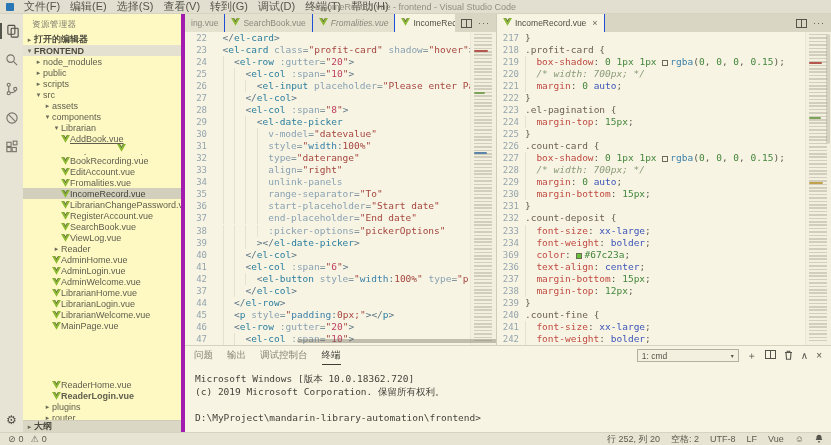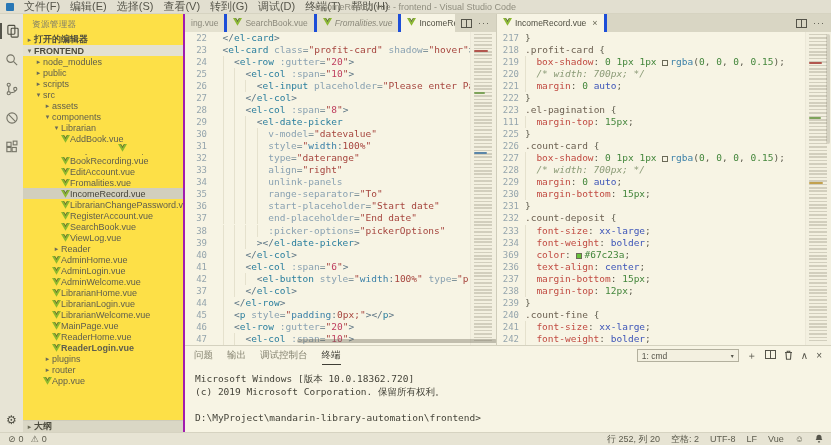--- a/index.html
+++ b/index.html
@@ -16,39 +16,39 @@
   .main{display:flex;height:418px}
 
   
   .activitybar{width:23px;background:#e7e4d5;display:flex;flex-direction:column;align-items:center;padding-top:9px;gap:13px;position:relative;flex-shrink:0}
   .ab-item{width:23px;height:16px;display:flex;align-items:center;justify-content:center;opacity:.75}
   .ab-item.active{opacity:1;border-left:2px solid #55544a}
   .ab-item svg{stroke:#504f43;fill:none;stroke-width:1.2}
   .ab-bottom{position:absolute;bottom:6px;font-size:12px;color:#504f43;line-height:12px}
 
   
-  .sidebar{width:162px;background:#fde047;border-right:2px solid #a21caf;position:relative;overflow:hidden;flex-shrink:0}
+  .sidebar{width:162px;background:#fef9c3;border-right:4px solid #a21caf;position:relative;overflow:hidden;flex-shrink:0}
   .sidebar-title{height:20px;line-height:20px;padding-left:9px;font-size:8.5px;color:#7b7a6a;letter-spacing:.4px}
   .section-row{height:11px;display:flex;align-items:center;font-weight:bold;font-size:9px;color:#4c4b3d;padding-left:2px;background:#e4e1d1}
   .section-row.plain{background:transparent}
   .arrow{width:9px;font-size:7px;color:#6b6a58;text-align:center;flex-shrink:0}
   .tree-row{height:11px;display:flex;align-items:center;font-size:9px;color:#5f5e4e;white-space:nowrap;overflow:hidden}
   .tree-row.selected{background:#d2cfbd;color:#45443a}
   .tree-row .pre{width:9px;font-size:7px;color:#6b6a58;text-align:center;flex-shrink:0;display:inline-flex;justify-content:center;align-items:center}
   .outline-row{position:absolute;bottom:0;left:0;right:0;height:12px;background:#dad7c5;border-top:1px solid #cfccba;display:flex;align-items:center;font-weight:bold;font-size:9px;color:#4c4b3d;padding-left:2px}
 
   
   .workbench{flex:1;display:flex;flex-direction:column;min-width:0}
   .editors{display:flex;height:331px;min-height:331px}
   .group{display:flex;flex-direction:column;min-width:0}
   .group1{width:312px;flex-shrink:0;border-right:1px solid #cfccba}
   .group2{flex:1}
   .tabbar{height:18px;background:#d9d6c4;display:flex;align-items:stretch;overflow:hidden}
   .tabs{display:flex;align-items:stretch;overflow:hidden}
-  .tab{display:flex;align-items:center;gap:3px;padding:0 6px;font-size:8.5px;color:#8b897b;background:#e4e1cf;border-right:3px solid #1d4ed8;white-space:nowrap}
+  .tab{display:flex;align-items:center;gap:3px;padding:0 6px;font-size:8.5px;color:#8b897b;background:#e4e1cf;border-right:1px solid #1d4ed8;white-space:nowrap}
   .tab.active{background:#f7f4e4;color:#4e4d40}
   .tab.italic .tab-label{font-style:italic}
   .tab .close{font-size:9px;margin-left:3px;color:#6b6a58}
   .tab-actions{margin-left:auto;display:flex;align-items:center;gap:6px;padding:0 6px;color:#55544a;flex-shrink:0}
   .split-icon{width:11px;height:9px;border:1px solid #55544a;position:relative}
   .split-icon::after{content:"";position:absolute;left:4px;top:0;bottom:0;width:1px;background:#55544a}
   .more-icon{font-size:9px;letter-spacing:1px}
 
   .codearea{flex:1;display:flex;background:#f7f4e4;overflow:hidden;position:relative}
   .gutter{width:28px;padding-right:6px;text-align:right;font-family:"DejaVu Sans Mono","Liberation Mono",monospace;font-size:9px;color:#95a5ad;flex-shrink:0}
@@ -177,21 +177,21 @@
           <span>assets</span>
         </div>
         <div class="tree-row" style="padding-left: 20px;">
           <span class="pre">▾</span>
           <span>components</span>
         </div>
         <div class="tree-row" style="padding-left: 29px;">
           <span class="pre">▾</span>
           <span>Librarian</span>
         </div>
-        <div class="tree-row" style="padding-left: 38px;">
+        <div class="tree-row" style="padding-left: 38px; text-decoration: underline;">
           <span class="pre">
             <svg width="9" height="8" viewBox="0 0 9 8">
               <path fill="#8ab92d" d="M0 0h1.9l2.6 4.4L7.1 0H9L4.5 7.8Z"></path>
               <path fill="#637d2f" d="M1.9 0h1.2l1.4 2.3L5.9 0h1.2L4.5 4.4Z"></path>
             </svg>
           </span>
           <span>AddBook.vue</span>
         </div>
         <div class="tree-row" style="padding-left: 38px; flex-direction: column;">
           <span class="pre">
@@ -334,21 +334,21 @@
         </div>
         <div class="tree-row" style="padding-left: 29px;">
           <span class="pre">
             <svg width="9" height="8" viewBox="0 0 9 8">
               <path fill="#8ab92d" d="M0 0h1.9l2.6 4.4L7.1 0H9L4.5 7.8Z"></path>
               <path fill="#637d2f" d="M1.9 0h1.2l1.4 2.3L5.9 0h1.2L4.5 4.4Z"></path>
             </svg>
           </span>
           <span>MainPage.vue</span>
         </div>
-        <div class="tree-row" style="padding-left: 29px;">
+        <div class="tree-row" style="padding-left: 29px; margin-top: 48px;">
           <span class="pre">
             <svg width="9" height="8" viewBox="0 0 9 8">
               <path fill="#8ab92d" d="M0 0h1.9l2.6 4.4L7.1 0H9L4.5 7.8Z"></path>
               <path fill="#637d2f" d="M1.9 0h1.2l1.4 2.3L5.9 0h1.2L4.5 4.4Z"></path>
             </svg>
           </span>
           <span>ReaderHome.vue</span>
         </div>
         <div class="tree-row" style="padding-left: 29px; font-weight: bold;">
           <span class="pre">
@@ -479,21 +479,21 @@
         </div>
         <div class="codearea">
           <div class="gutter">
               <div class="ln">217</div>
               <div class="ln">218</div>
               <div class="ln">219</div>
               <div class="ln">220</div>
               <div class="ln">221</div>
               <div class="ln">222</div>
               <div class="ln">223</div>
-              <div class="ln">111</div>
+              <div class="ln">224</div>
               <div class="ln">225</div>
               <div class="ln">226</div>
               <div class="ln">227</div>
               <div class="ln">228</div>
               <div class="ln">229</div>
               <div class="ln">230</div>
               <div class="ln">231</div>
               <div class="ln">232</div>
               <div class="ln">233</div>
               <div class="ln">234</div>

